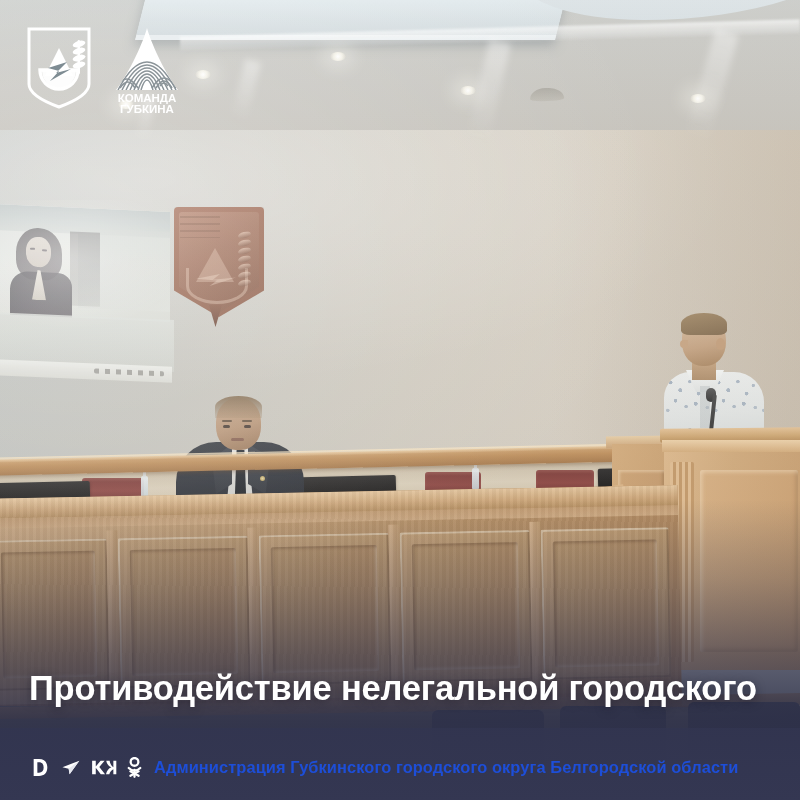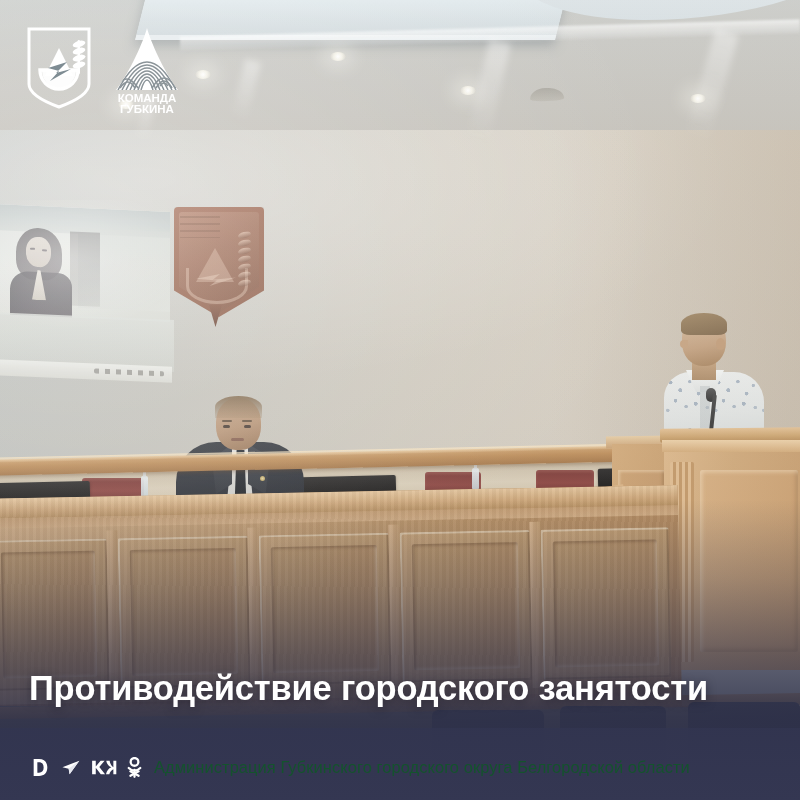--- a/index.html
+++ b/index.html
@@ -646,23 +646,23 @@
     align-items: center;
     gap: 11px;
   }
   .social {
     display: flex;
     align-items: center;
     gap: 9px;
   }
   .social svg { display: block; }
   .footer-text {
-    color: #14532d;
+    color: #1d4ed8;
     font-size: 16.4px;
-    font-weight: normal;
+    font-weight: bold;
     letter-spacing: .1px;
     white-space: nowrap;
   }
 </style>
 </head>
 <body>
 
 <div class="stage">
 
   <div class="photo">
@@ -850,21 +850,21 @@
           <path d="M44 62 Q56 42 68 62"></path>
           <path d="M48 62 Q56 48 64 62"></path>
           <path d="M52 60 Q56 54 60 60"></path>
         </g>
       </g>
       <text x="39" y="76" fill="#ffffff" font-family="Liberation Sans, sans-serif" font-size="11.5" font-weight="bold" text-anchor="middle">КОМАНДА</text>
       <text x="39" y="87" fill="#ffffff" font-family="Liberation Sans, sans-serif" font-size="11.5" font-weight="bold" text-anchor="middle">ГУБКИНА</text>
     </svg>
   </div>
 
-  <div class="headline">Противодействие городского занятости</div>
+  <div class="headline">Противодействие нелегальной городского</div>
 
   <div class="footer">
     <div class="social">
 
       <svg width="21" height="21" viewBox="0 0 24 24" aria-hidden="true">
         <path d="M4.2 2.4 h6.1 c6 0 9.5 3.6 9.5 9.6 s-3.5 9.6-9.5 9.6 h-6.1 z
                  M8.4 6.1 v11.8 h1.9 c3.4 0 5.3-2.1 5.3-5.9 s-1.9-5.9-5.3-5.9 z" fill="#ffffff"></path>
       </svg>
 
       <svg width="22" height="21" viewBox="0 0 24 24" aria-hidden="true">

